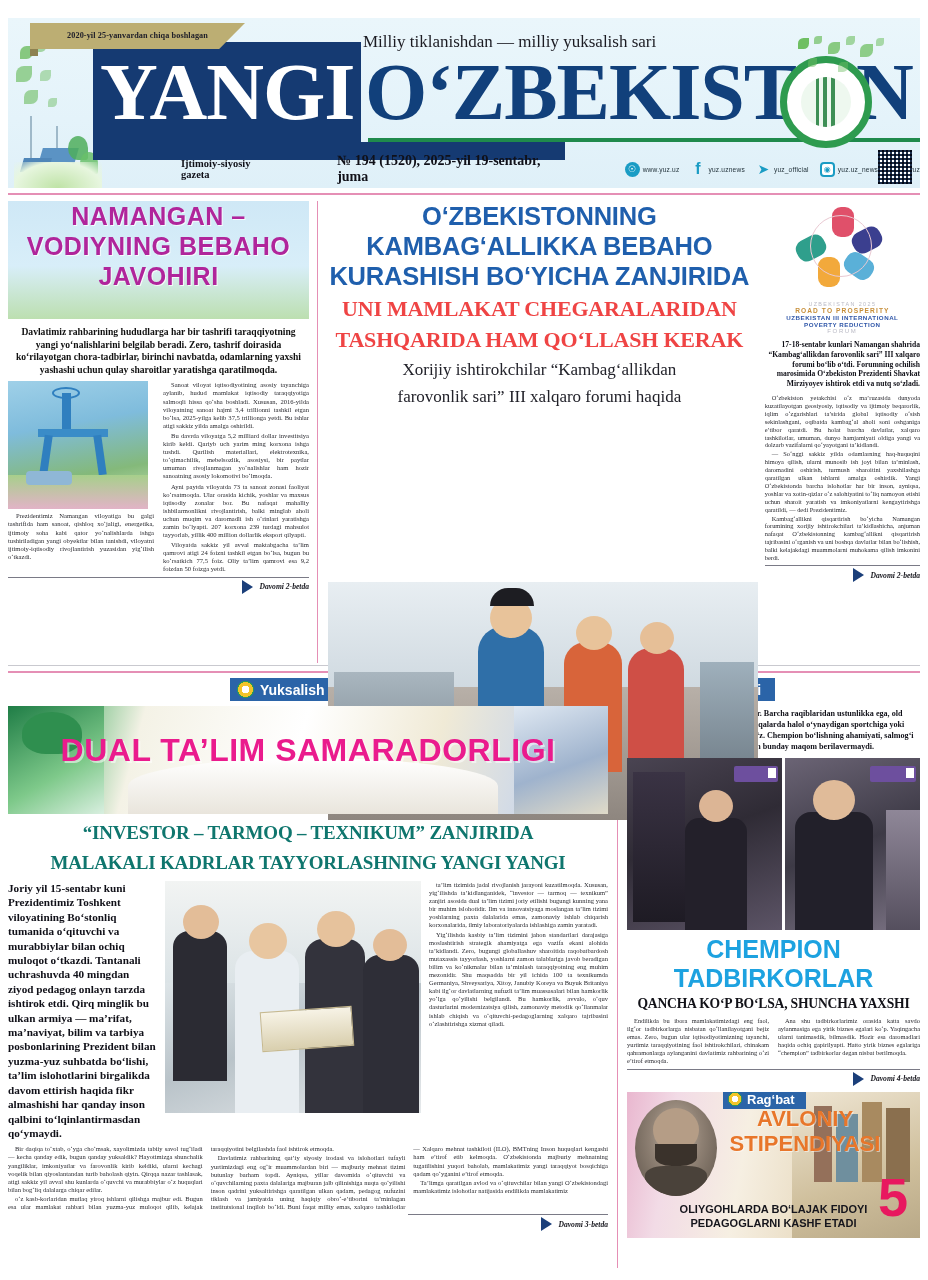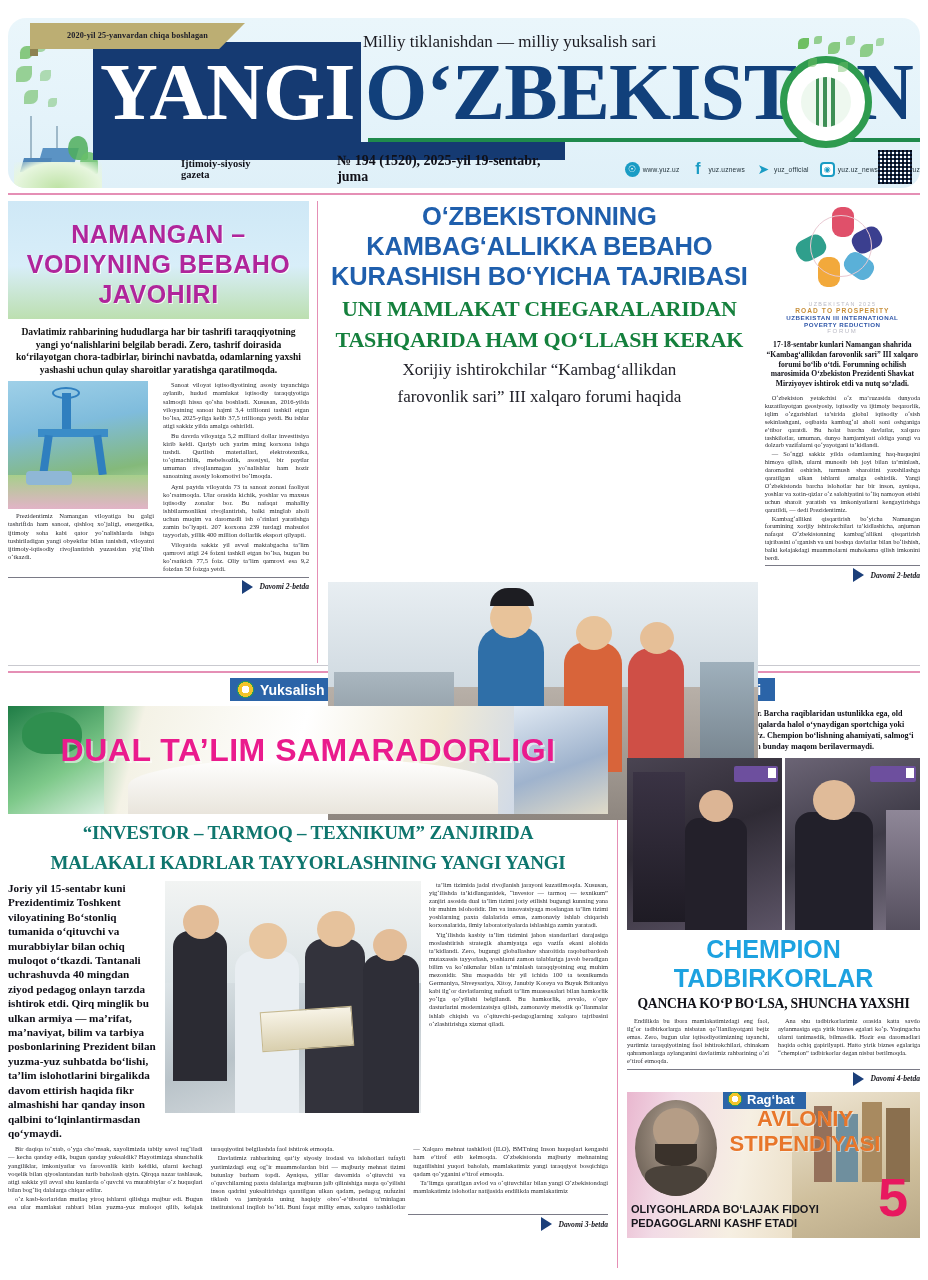--- a/index.html
+++ b/index.html
@@ -7,21 +7,21 @@
     width: 928px; height: 1280px;
     background: #ffffff;
     font-family: "Liberation Serif", serif;
     overflow: hidden;
   }
   .page { position: relative; width: 928px; height: 1280px; background:#fff; padding: 0 8px; }
 
   
   .masthead { position: relative; width: 912px; height: 170px; margin-top: 18px;
     background: linear-gradient(180deg,#eaf6fb 0%, #e4f3fa 60%, #dff0f8 100%);
-    overflow: hidden; border-radius: 18px; }
+    overflow: hidden; }
   .mh-ribbon { position: absolute; left: 22px; top: 5px; width: 215px; height: 26px;
     background: #bcae73; z-index: 6;
     clip-path: polygon(0 0, 100% 0, 88% 100%, 0 100%); }
   .mh-ribbon span { display:block; font-size: 8.2px; font-weight: 700; color:#20202a;
     text-align:center; line-height: 26px; letter-spacing:.1px; font-family:"Liberation Serif",serif;}
   .mh-ribbon-tail { position:absolute; left:22px; top:31px; width:8px; height:7px; background:#8d8150; z-index:5;}
 
   .mh-navyblock { position:absolute; left:85px; top:24px; width:268px; height:100px; background:#153a72; z-index:4;}
   .mh-navybar { position:absolute; left:85px; top:124px; width:472px; height:18px; background:#153a72; z-index:4;}
 
@@ -81,52 +81,52 @@
 
   
   .topblock { display:flex; gap:0; margin-top:6px; height:462px; }
   .col-left { width:310px; padding-right:8px; border-right:1.5px solid #e58fb5; }
   .col-right { width:602px; padding-left:10px; }
 
   .lead-img { width:100%; height:118px;
     background: linear-gradient(180deg,#cfe8f6 0%, #d8eef9 55%, #bcdfb0 100%);
     position:relative; overflow:hidden; }
   .lead-title { text-align:center; font-family:"Liberation Sans",sans-serif; font-weight:700;
-    color:#b0259b; font-size:25px; line-height:30px; letter-spacing:.5px; padding-top:18px;
+    color:#b0259b; font-size:25px; line-height:30px; letter-spacing:.5px; padding-top:0;
     text-shadow: 1px 1px 0 rgba(255,255,255,.8); }
   .lead-deck { font-size:9.6px; font-weight:700; color:#111; text-align:center;
     line-height:12.6px; padding:7px 4px 5px; }
 
   .two-col { column-count:2; column-gap:9px; font-size:6.6px; line-height:8.1px;
     text-align:justify; color:#2a2a30; }
   .two-col p { text-indent:8px; margin-bottom:2px; }
   .photo-block { width:140px; height:128px; float:left; margin:0 7px 3px 0;
     background:linear-gradient(170deg,#9fd0e8 0%, #7fbcdc 35%, #84b97a 70%, #cfe6ba 100%);
     position:relative; overflow:hidden; }
 
   
   .main-head { font-family:"Liberation Sans",sans-serif; font-weight:700; color:#1f5fad;
     font-size:25.5px; line-height:30px; text-align:center; letter-spacing:-.2px; }
-  .main-sub { font-family:"Liberation Serif",serif; font-weight:700; color:#15803d;
+  .main-sub { font-family:"Liberation Serif",serif; font-weight:700; color:#ef4444;
     font-size:22px; line-height:26px; text-align:center; margin-top:5px; letter-spacing:-.2px;}
   .main-deck { font-family:"Liberation Serif",serif; font-size:17px; line-height:21px;
     color:#22222a; text-align:center; margin-top:6px; }
   .center-wrap { display:flex; gap:8px; }
   .center-left { width:430px; }
   .center-right { width:164px; border-left:0; padding-left:6px;}
   .forum-logo { width:116px; height:96px; margin: 2px auto 0; position:relative; }
   .fl-petal { position:absolute; width:22px; height:30px; border-radius:9px; }
   .fl-text { text-align:center; margin-top:2px; }
   .fl-text .l1 { font-size:5.4px; color:#b9b9c4; letter-spacing:1.4px; font-family:"Liberation Sans",sans-serif;}
   .fl-text .l2 { font-size:6.6px; color:#c78f3a; letter-spacing:1.1px; font-family:"Liberation Sans",sans-serif; font-weight:700;}
   .fl-text .l3 { font-size:6.2px; color:#2f56a8; letter-spacing:.5px; font-family:"Liberation Sans",sans-serif; font-weight:700;}
   .fl-text .l4 { font-size:6.2px; color:#2f56a8; letter-spacing:.5px; font-family:"Liberation Sans",sans-serif; font-weight:700;}
   .fl-text .l5 { font-size:6px; color:#b9b9c4; letter-spacing:1.6px; font-family:"Liberation Sans",sans-serif;}
 
-  .cr-lead { font-size:7.6px; font-weight:700; line-height:9.8px; color:#101018; margin-top:6px; text-align:center;}
+  .cr-lead { font-size:7.6px; font-weight:700; line-height:9.8px; color:#101018; margin-top:6px; text-align:right;}
   .cr-body { font-size:6.4px; line-height:7.9px; text-align:justify; color:#2a2a30; margin-top:5px;}
   .cr-body p { text-indent:7px; margin-bottom:1px;}
 
   .wide-photo { width:100%; height:238px; margin-top:6px; position:relative; overflow:hidden;
     background:linear-gradient(100deg,#cfd8de 0%, #9fb3c3 22%, #d4cfc6 45%, #b9c6cf 70%, #cfd6da 100%); }
 
   .cont { display:flex; align-items:center; justify-content:flex-end; gap:6px; margin-top:3px;
     border-top:1px solid #7a7a86; padding-top:2px; }
   .cont .tri { width:0;height:0;border-left:11px solid #1b3f7a;border-top:7px solid transparent;border-bottom:7px solid transparent;}
   .cont .txt { font-size:7.6px; font-style:italic; font-weight:700; color:#15151c; }
@@ -176,21 +176,21 @@
   .champ-body p { text-indent:7px; }
 
   .avloniy { width:100%; height:146px; margin-top:6px; position:relative; overflow:hidden;
     background:linear-gradient(100deg,#e9b7cf 0%, #f2dbe6 16%, #f6efe2 40%, #e9dcc2 65%, #dcd3c2 100%);padding-left:12px;}
   .av-portrait { position:absolute; left:8px; top:8px; width:82px; height:96px; border-radius:50%;
     background: radial-gradient(ellipse at 50% 38%, #c4b5a6 0%, #8e8073 45%, #5d5349 100%); overflow:hidden;}
   .av-title { position:absolute; left:98px; top:14px; width:160px; text-align:center;
     font-family:"Liberation Sans",sans-serif; font-weight:700; color:#e8762a; font-size:22px;
     line-height:25px; text-shadow:1px 1px 0 rgba(255,255,255,.5);}
   .av-badge { position:absolute; left:96px; top:-2px; }
-  .av-sub { position:absolute; left:4px; right:4px; bottom:8px; 
+  .av-sub { position:absolute; left:4px; right:4px; bottom:8px; text-align:center;
     font-family:"Liberation Sans",sans-serif; font-weight:700; color:#15151c; font-size:11px; line-height:14px;}
   .av-num { position:absolute; right:12px; bottom:18px; font-family:"Liberation Sans",sans-serif;
     font-weight:700; font-size:54px; color:#e8185f; line-height:46px;}
 
   .mini-badge { display:inline-flex; align-items:center; gap:5px; background:#2b64a8; padding:2px 11px 2px 5px;}
   .mini-badge .bic { width:14px;height:14px;border-radius:50%;
     background: radial-gradient(circle at 50% 50%, #ffffff 0 30%, #f2c42a 30% 62%, #2aa24c 62% 100%);}
   .mini-badge .blbl { color:#fff; font-family:"Liberation Sans",sans-serif; font-weight:700; font-size:13px;}
 </style>
 </head>
@@ -304,21 +304,21 @@
       <div class="cont">
         <span class="tri"></span>
         <span class="txt">Davomi 2-betda</span>
       </div>
     </div>
 
     <div class="col-right">
       <div class="center-wrap">
         <div class="center-left">
           <div class="main-head">O‘ZBEKISTONNING KAMBAG‘ALLIKKA BEBAHO</div>
-          <div class="main-head">KURASHISH BO‘YICHA TAJRIBASI</div>
+          <div class="main-head">KURASHISH BO‘YICHA ZANJIRIDA</div>
           <div class="main-sub">UNI MAMLAKAT CHEGARALARIDAN</div>
           <div class="main-sub">TASHQARIDA HAM QO‘LLASH KERAK</div>
           <div class="main-deck">Xorijiy ishtirokchilar “Kambag‘allikdan</div>
           <div class="main-deck">farovonlik sari” III xalqaro forumi haqida</div>
         </div>
 
         <div class="center-right">
           <div class="forum-logo">
             <span class="fl-petal" style="left:48px;top:4px;background:#e0506a;"></span>
             <span class="fl-petal" style="left:72px;top:22px;background:#3b3f8f;transform:rotate(62deg);"></span>

